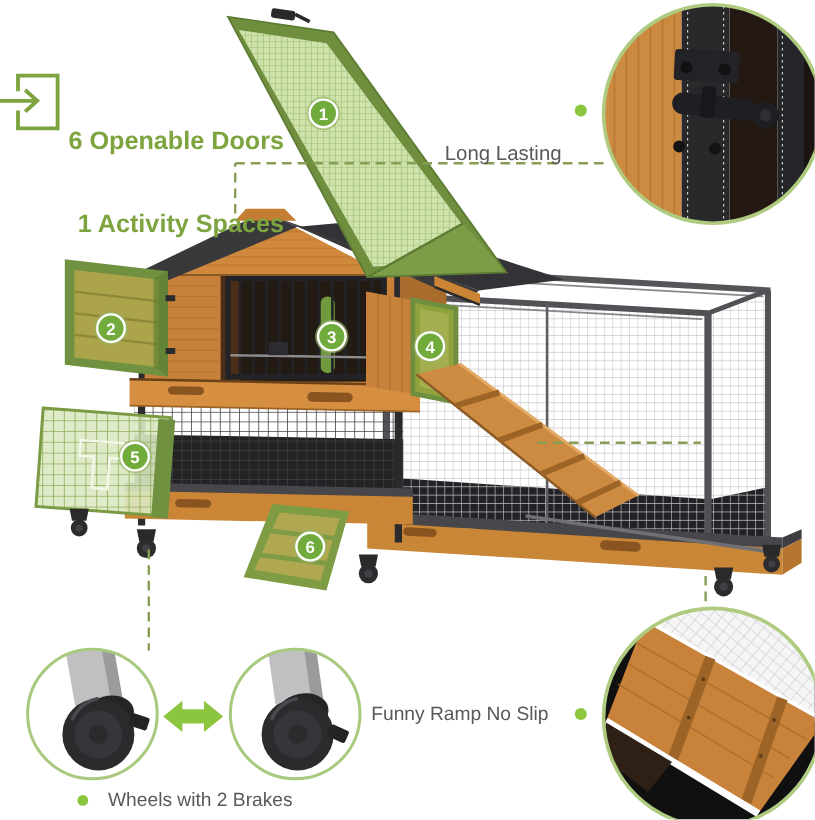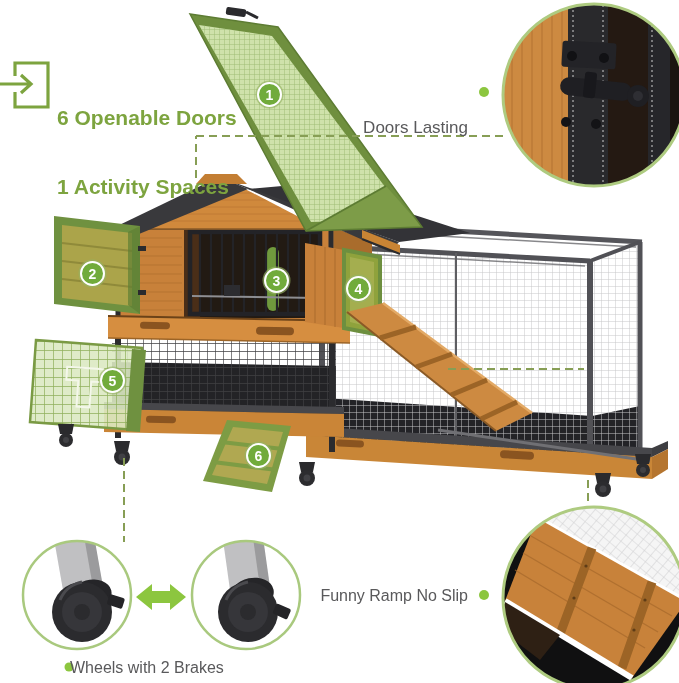--- a/index.html
+++ b/index.html
@@ -1,19 +1,19 @@
 <!DOCTYPE html>
 <html><head>
 <meta charset="utf-8">
 <style>
   html,body{margin:0;padding:0;background:#fff;}
   .page{position:relative;width:679px;height:683px;background:#ffffff;overflow:hidden;
         font-family:"Liberation Sans",sans-serif;}
   .art{position:absolute;left:0;top:0;}
-  .txt{position:absolute;white-space:pre;}
+  .txt{position:absolute;white-space:pre;text-align:right;}
   .green-lines{color:#7da43f;font-weight:bold;font-size:21px;line-height:23px;}
   .gray-lines{color:#59595b;font-size:17px;line-height:19px;text-align:right;}
   .label-gray{color:#59595b;font-size:16px;}
   .badge{position:absolute;width:25px;height:25px;border-radius:50%;background:#71ab3b;
          border:2px solid #ffffff;box-shadow:0 0 0 1.5px rgba(150,180,100,.65);
          color:#fff;font-size:14px;font-weight:bold;display:flex;align-items:center;
          justify-content:center;box-sizing:border-box;}
 </style>
 </head>
 <body>
@@ -305,26 +305,26 @@
     <path d="M15,18 L15,5 L48,5 L48,49 L15,49 L15,34" fill="none" stroke="#7da43f" stroke-width="3.2"></path>
     <path d="M0,26 H30 M21,17 L31,26 L21,35" fill="none" stroke="#7da43f" stroke-width="3.2"></path>
   </svg>
 
   <div class="txt green-lines" style="left:57px;top:60px">
     <div>6 Openable Doors</div>
     <div>1 Activity Spaces</div>
   </div>
 
   <div class="txt gray-lines" style="left:330px;top:80px;width:138px">
-    <div>Doors Lasting</div>
+    <div>Long Lasting</div>
   </div>
 
-  <div class="txt label-gray" style="left:268px;top:587px;width:200px;text-align:right">Funny Ramp No Slip</div>
-
-  <div class="txt label-gray" style="left:70px;top:659px">Wheels with 2 Brakes</div>
+  <div class="txt label-gray" style="left:257px;top:587px;width:200px;text-align:right">Funny Ramp No Slip</div>
+
+  <div class="txt label-gray" style="left:90px;top:659px">Wheels with 2 Brakes</div>
 
   <div class="badge" style="left:257px;top:82px">1</div>
   <div class="badge" style="left:80px;top:261px">2</div>
   <div class="badge" style="left:264px;top:268px">3</div>
   <div class="badge" style="left:346px;top:276px">4</div>
   <div class="badge" style="left:100px;top:368px">5</div>
   <div class="badge" style="left:246px;top:443px">6</div>
 
 </div>
 

